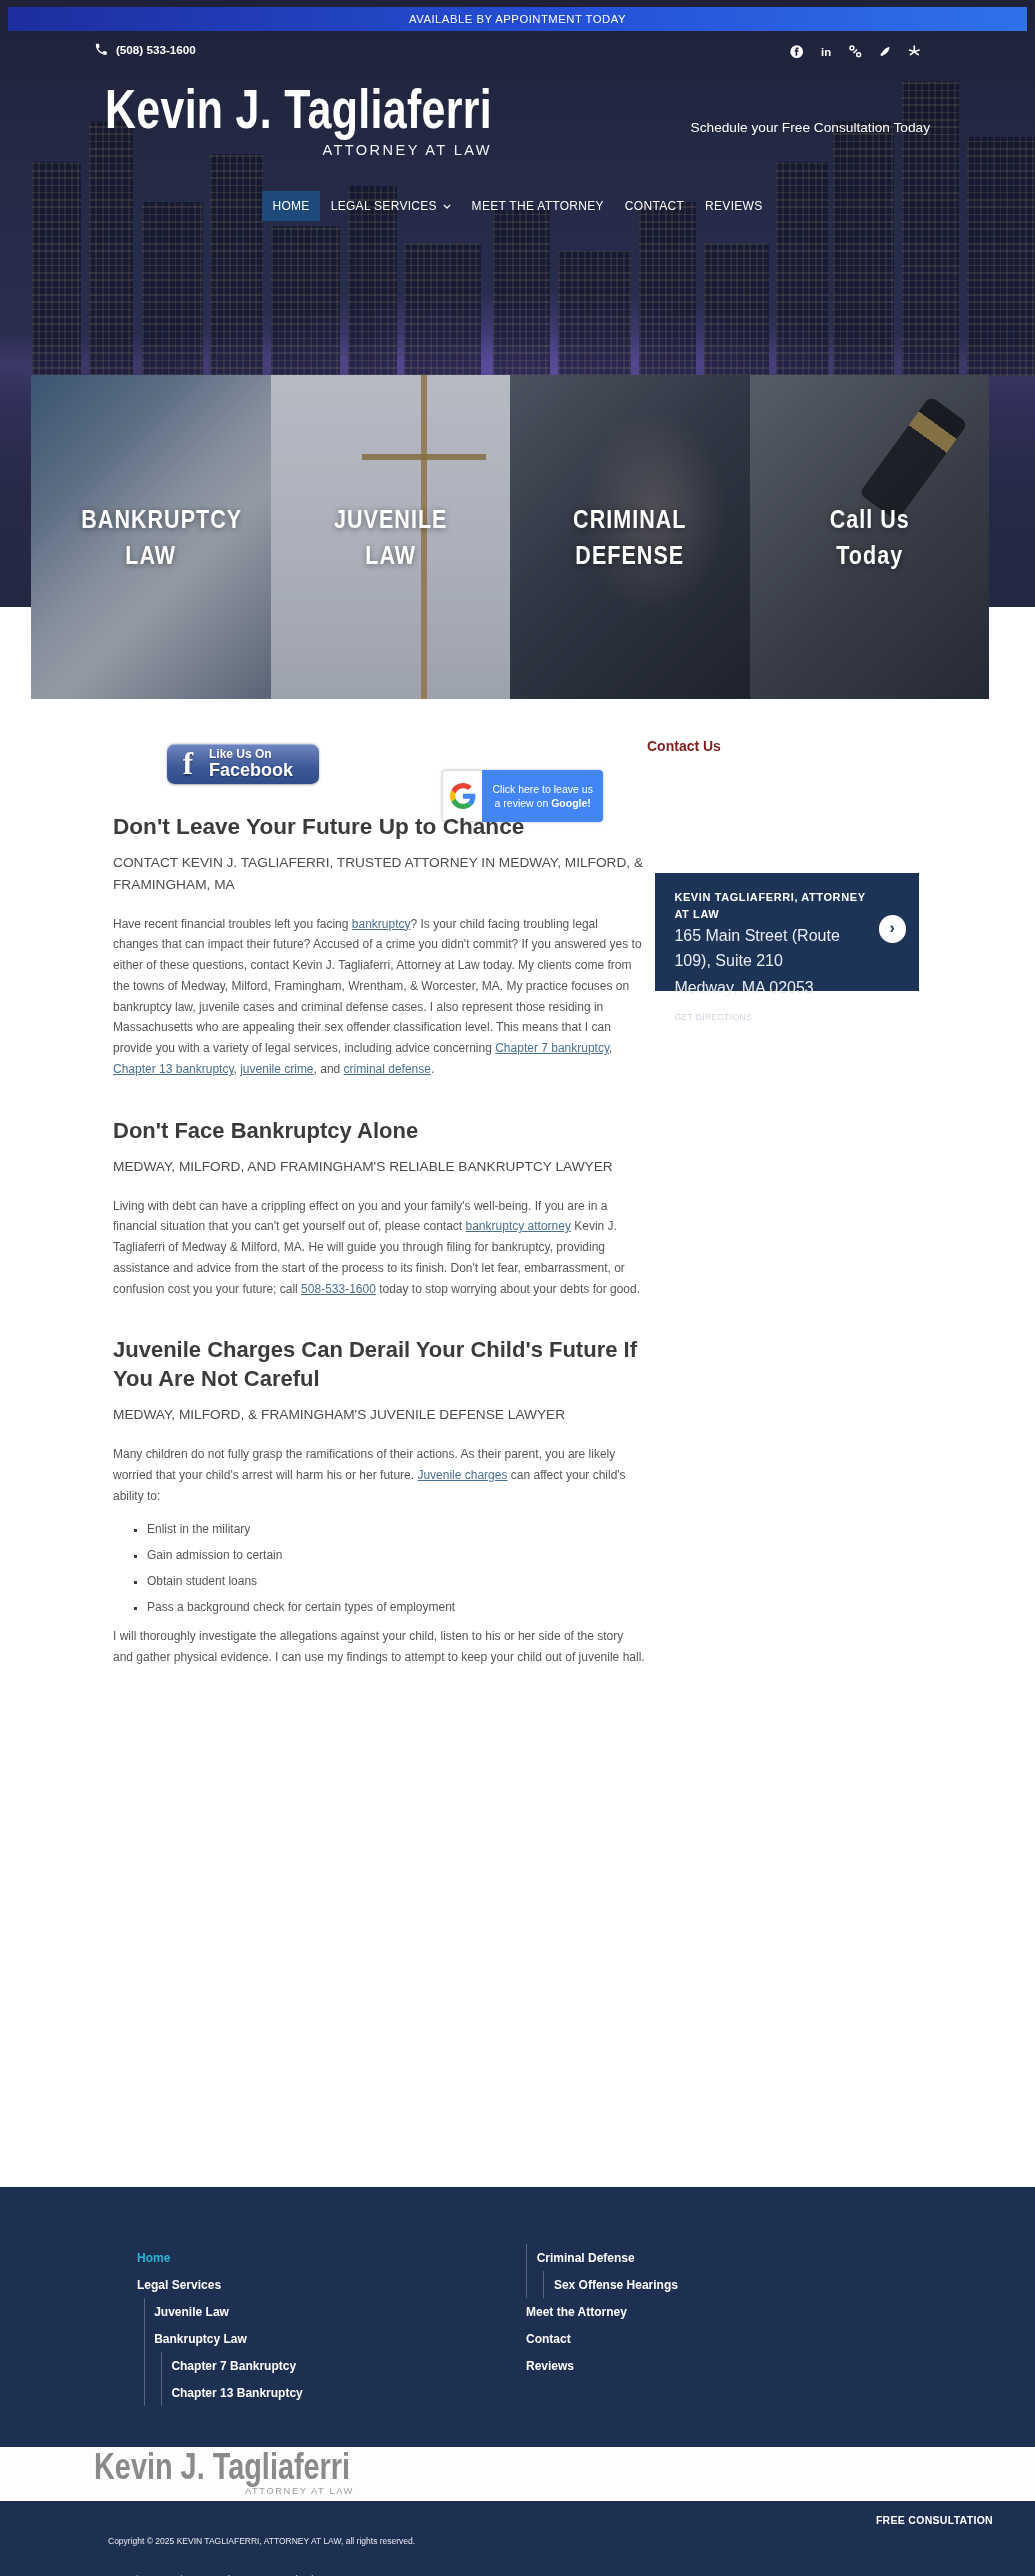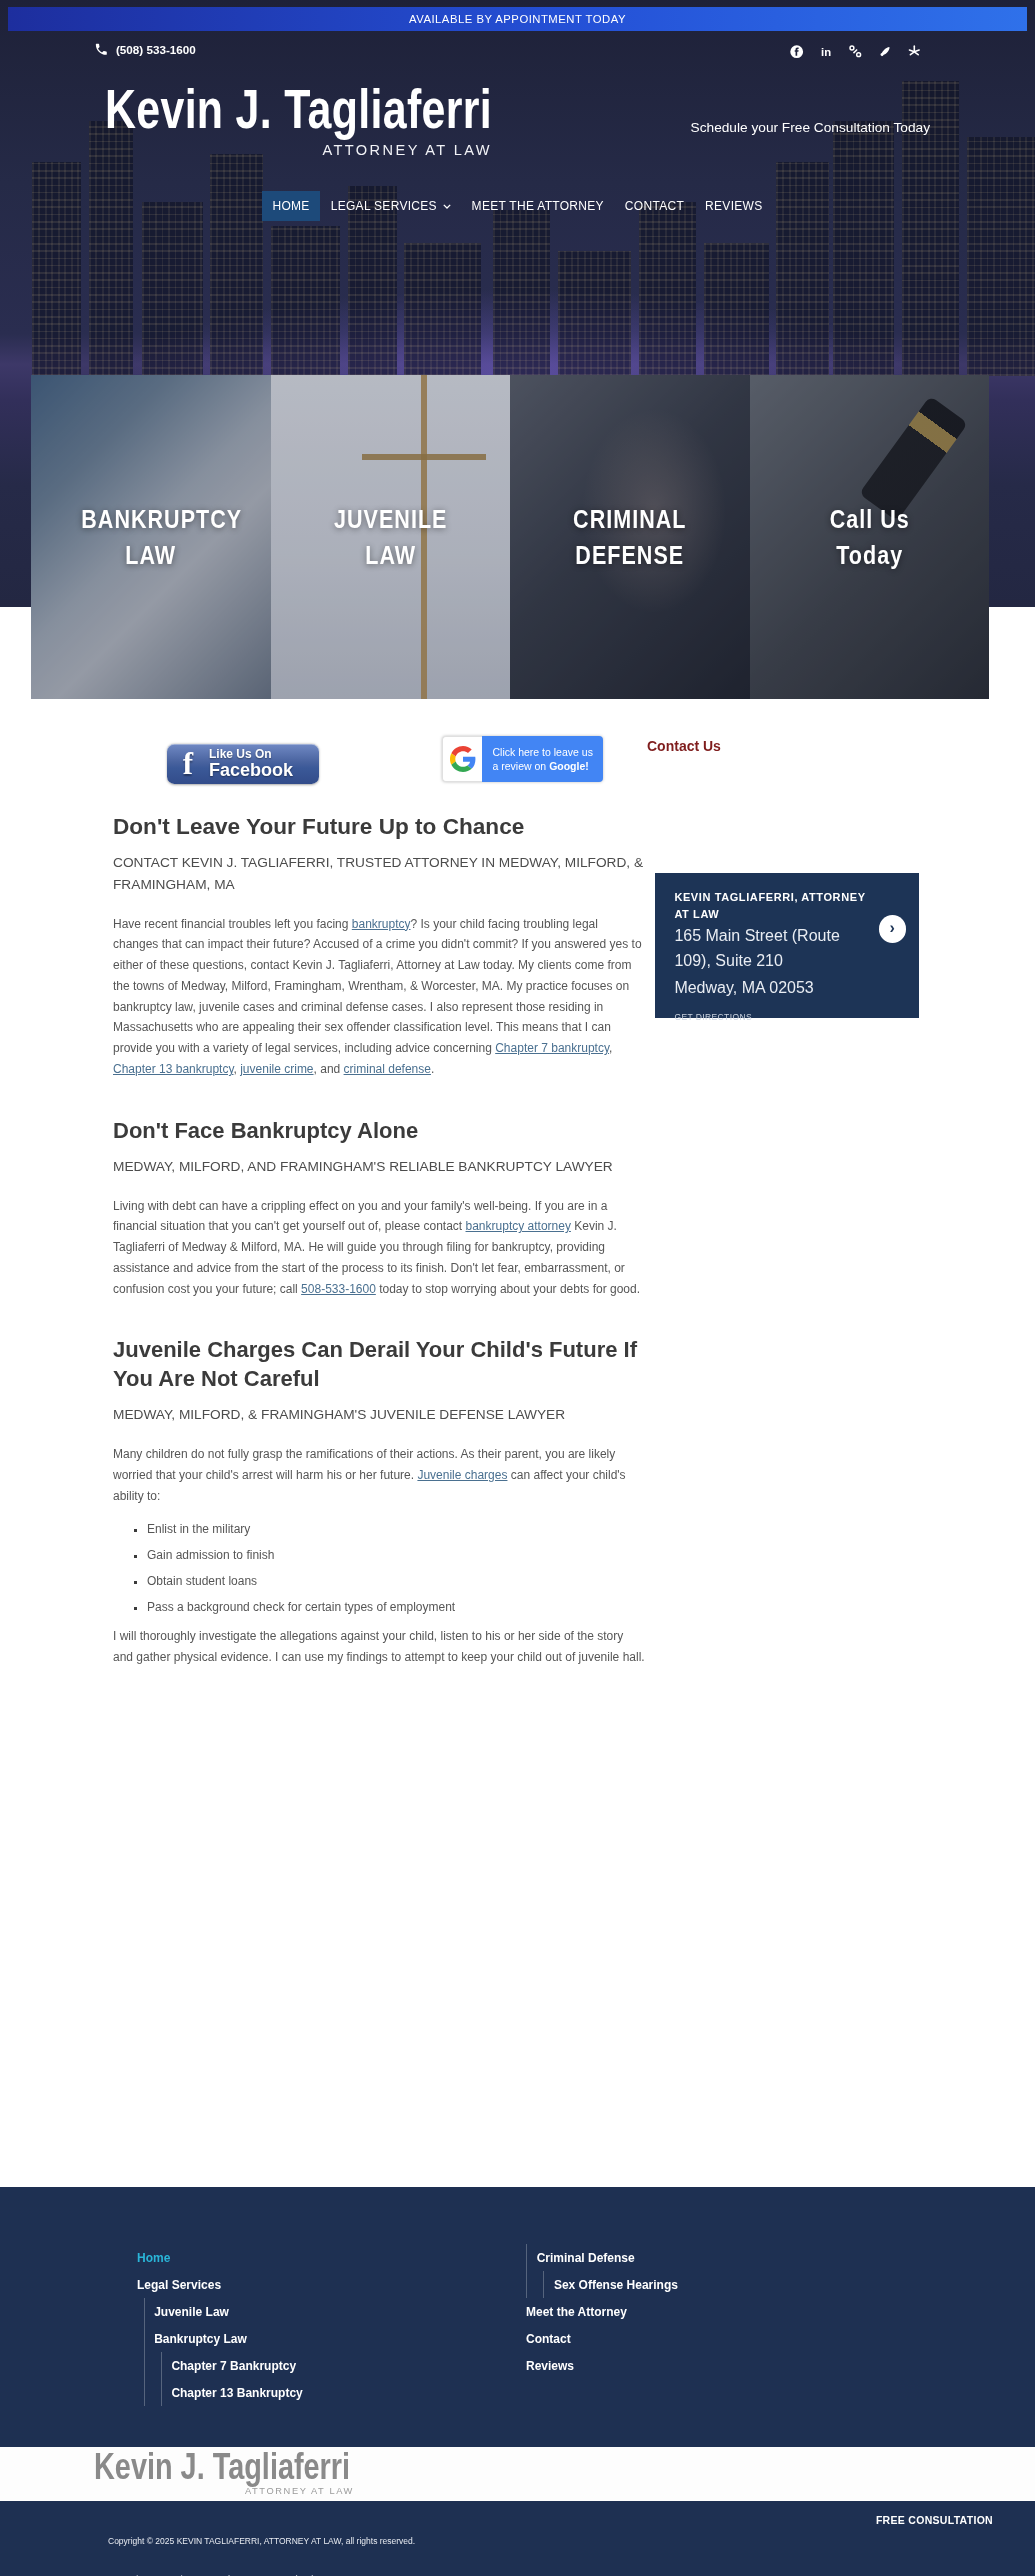--- a/index.html
+++ b/index.html
@@ -64,42 +64,42 @@
   .fb-badge { position:absolute; left:167px; top:744px; width:152px; height:40px; border-radius:7.3px;
     background:linear-gradient(180deg,#7089c4 0%,#49639f 45%,#3b5998 60%,#324c8a 100%);
     box-shadow:inset 0 0.8px 0 rgba(255,255,255,0.45), 0 0.8px 2.4px rgba(0,0,0,0.35);
     display:flex; align-items:center; cursor:pointer; }
   .fb-f { width:42px; text-align:center; color:#fff; font-size:31px; font-weight:700; font-family:"Liberation Serif", serif;
     line-height:36px; text-shadow:0 1.6px 1.6px rgba(0,0,0,0.35); }
   .fb-lines { color:#fff; line-height:1.05; text-shadow:0 0.8px 1.6px rgba(0,0,0,0.4); }
   .fb-lines .l1 { font-size:12px; font-weight:700; }
   .fb-lines .l2 { font-size:18px; font-weight:700; }
 
-  .g-badge { position:absolute; left:442px; top:736px; height:46px; display:flex; cursor:pointer;
-    filter:drop-shadow(0 0.8px 1.6px rgba(0,0,0,0.25)); }
+  .g-badge { position:absolute; left:442px; top:770px; height:52px; display:flex; cursor:pointer;
+    filter:drop-shadow(0 0.8px 1.6px rgba(0,0,0,0.25));text-align:center; }
   .g-left { width:40px; background:#fff; border:0.8px solid #e0e0e0; border-right:none; border-radius:4px 0 0 4px;
     display:flex; align-items:center; justify-content:center; }
   .g-right { background:#4285f4; border-radius:0 4px 4px 0; color:#fff; font-size:10.5px; line-height:1.35;
     display:flex; flex-direction:column; justify-content:center; padding:0 10.5px; }
 
   .contact-heading { position:absolute; left:647px; top:738px; font-size:14px; font-weight:700; color:#7f1d1d; }
 
   
   .main-col { position:absolute; left:113px; top:812px; width:532px; }
   .main-col h1 { font-size:22.6px; font-weight:700; color:#3b3b3b; line-height:1.3; }
   .main-col h2 { font-size:22px; font-weight:700; color:#3b3b3b; line-height:1.3; margin-top:37px; }
   .subhead { font-size:13.7px; color:#4c4c4c; line-height:1.6; margin-top:10.5px; }
   .main-col p { font-size:12px; color:#565656; line-height:1.73; margin-top:18px; }
   .main-col a { color:#4a7090; text-decoration:underline; cursor:pointer; }
   .bullet-list { margin-top:16px; padding-left:34px; }
   .bullet-list li { list-style:square; font-size:12px; color:#565656; margin-bottom:12px; }
   .bullet-list li::marker { color:#3a3a3a; font-size:10.5px; }
 
   
-  .map-card { position:absolute; left:655px; top:873px; width:264px; height:145px; background:#1d3456;
+  .map-card { position:absolute; left:655px; top:873px; width:264px; height:118px; background:#1d3456;
     color:#fff; padding:16px 49px 13px 19.4px; cursor:pointer; }
   .map-card .mc-title { font-size:11px; font-weight:700; letter-spacing:0.6px; line-height:1.5; }
   .map-card .mc-addr { font-size:16px; line-height:1.55; color:#e9edf3; margin-top:2.4px; }
   .map-card .mc-dir { font-size:8.5px; letter-spacing:0.4px; color:#ccd4e0; margin-top:10.5px; }
   .map-card .mc-btn { position:absolute; right:13px; top:42px; width:27.5px; height:27.5px; border-radius:50%;
     background:#fff; color:#1d3456; display:flex; align-items:center; justify-content:center;
     font-size:16px; font-weight:700; line-height:1; padding-bottom:2.4px; }
 
   
   .footer { position:absolute; top:2187px; left:0; width:1035px; height:260px; background:#1e3052; }
@@ -279,21 +279,21 @@
     <h2>Don't Face Bankruptcy Alone</h2>
     <div class="subhead">MEDWAY, MILFORD, AND FRAMINGHAM'S RELIABLE BANKRUPTCY LAWYER</div>
     <p><span>Living with debt can have a crippling effect on you and your family's well-being. If you are in a financial situation that you can't get yourself out of, please contact </span><a>bankruptcy attorney</a><span> Kevin J. Tagliaferri of Medway &amp; Milford, MA. He will guide you through filing for bankruptcy, providing assistance and advice from the start of the process to its finish. Don't let fear, embarrassment, or confusion cost you your future; call </span><a>508-533-1600</a><span> today to stop worrying about your debts for good.</span></p>
 
     <h2>Juvenile Charges Can Derail Your Child's Future If You Are Not Careful</h2>
     <div class="subhead">MEDWAY, MILFORD, &amp; FRAMINGHAM'S JUVENILE DEFENSE LAWYER</div>
     <p><span>Many children do not fully grasp the ramifications of their actions. As their parent, you are likely worried that your child's arrest will harm his or her future. </span><a>Juvenile charges</a><span> can affect your child's ability to:</span></p>
 
     <ul class="bullet-list">
       <li>Enlist in the military</li>
-      <li>Gain admission to finish</li>
+      <li>Gain admission to certain</li>
       <li>Obtain student loans</li>
       <li>Pass a background check for certain types of employment</li>
     </ul>
 
     <p style="margin-top:10px;">I will thoroughly investigate the allegations against your child, listen to his or her side of the story and gather physical evidence. I can use my findings to attempt to keep your child out of juvenile hall.</p>
   </main>
 
   <footer class="footer">
     <div class="fnav fnav-left">
       <ul>

